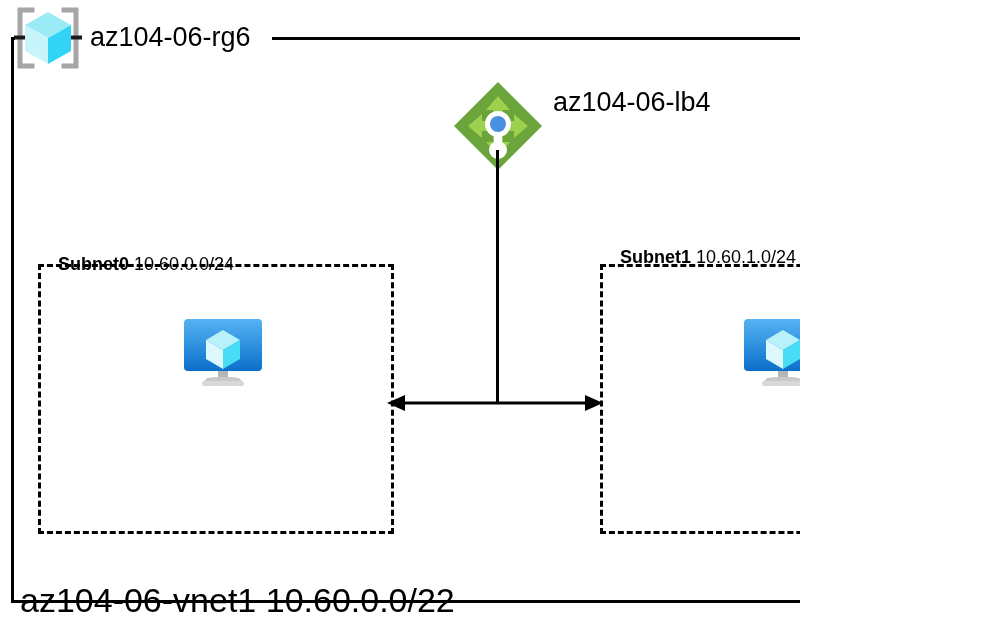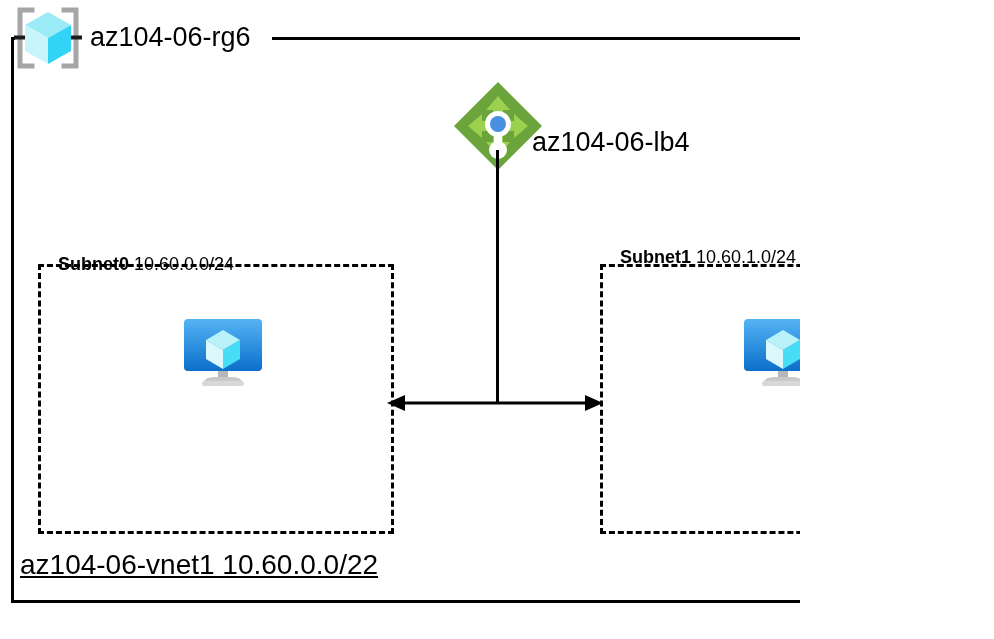--- a/index.html
+++ b/index.html
@@ -82,26 +82,25 @@
   
   .lb-icon {
     position: absolute;
     left: 450px;
     top: 78px;
     width: 96px;
     height: 96px;
   }
   .lb-labels {
     position: absolute;
-    left: 532px;
+    left: 553px;
     top: 84px;
     font-size: 27px;
     line-height: 36px;
     white-space: nowrap;
-    margin-top: 40px;
   }
   .lb-stem {
     position: absolute;
     left: 496px;
     top: 150px;
     width: 0;
     height: 253px;
     border-left: 3px solid #000000;
   }
 
@@ -149,25 +148,24 @@
     left: 385px;
     top: 386px;
     width: 220px;
     height: 34px;
   }
 
   
   .vnet-label {
     position: absolute;
     left: 20px;
-    top: 549px;
-    font-size: 28px;
+    top: 584px;
+    font-size: 34px;
     line-height: 32px;
     white-space: nowrap;
-    text-decoration: underline;
   }
 
   
   .vnet-icon {
     position: absolute;
     left: 893px;
     top: 573px;
     width: 92px;
     height: 58px;
   }

